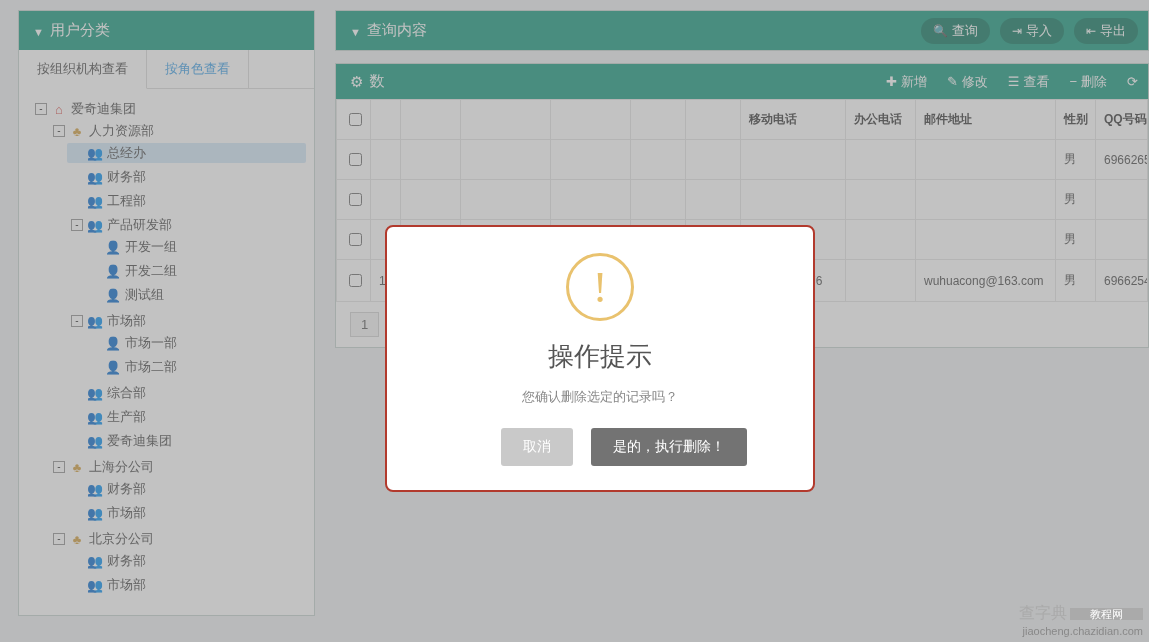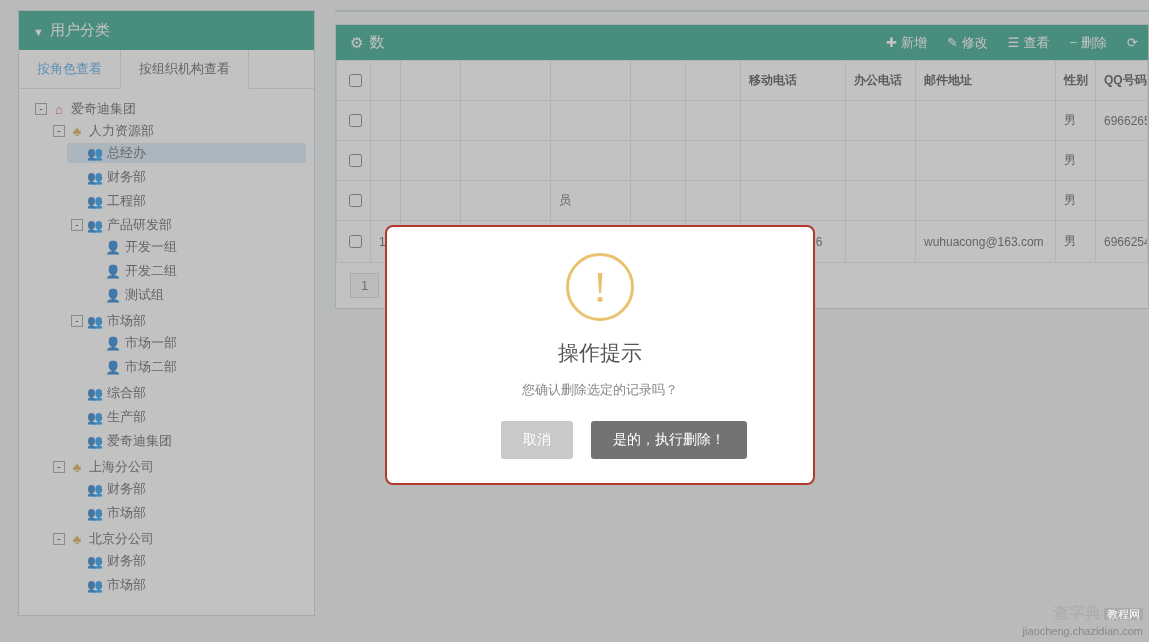--- a/index.html
+++ b/index.html
@@ -143,53 +143,53 @@
     position: absolute; left: 385px; top: 225px; width: 430px;
     background: #fff; border: 2px solid #b23a2d; border-radius: 8px;
     padding: 26px 20px 24px 20px; text-align: center;
   }
   .modal .warn-circle {
     width: 68px; height: 68px; border: 3px solid #e9c26e; border-radius: 50%;
     margin: 0 auto 18px auto; display: flex; align-items: center; justify-content: center;
     color: #e9c26e; font-size: 44px; font-family: serif;
   }
   .modal h2 {
-    margin: 0 0 14px 0; font-weight: normal; font-size: 21px; color: #555;
+    margin: 0 0 14px 0; font-weight: normal; font-size: 26px; color: #555;
     font-family: Liberation Mono, monospace;
   }
   .modal p { margin: 0 0 22px 0; color: #888; font-size: 13px; }
   .modal .btns { display: flex; gap: 18px; justify-content: center; }
   .modal button {
     border: none; padding: 10px 22px; font-size: 14px; cursor: pointer;
     color: #fff; border-radius: 3px;
   }
   .modal .btn-cancel { background: #c9c9c9; color: #fff; margin-left: 48px; }
   .modal .btn-confirm { background: #737373; }
 
   .watermark {
     position: absolute; right: 6px; bottom: 4px; font-size: 11px; color: #888;
     text-align: right; line-height: 1.3;
   }
   .watermark .wm1 { font-size: 16px; color: #aaa; }
-  .watermark .tag { background: #aaa; color: #fff; padding: 0 3px; }
+  .watermark .tag { background: #aaa; color: #fff; padding: 0 20px; }
 </style>
 </head>
 <body>
 
 <div class="page">
 
   <div class="left-col">
     <div class="panel">
       <div class="panel-header">
         <span class="funnel-icon"></span>
         <span>用户分类</span>
       </div>
       <div class="tab-bar">
+        <div class="tab active">按组织机构查看</div>
         <div class="tab">按角色查看</div>
-        <div class="tab active">按组织机构查看</div>
       </div>
       <div class="tree">
         <ul>
           <li>
             <span class="node">
               <span class="toggle">-</span>
               <span class="ico ico-home">⌂</span>
               <span class="tree-label">爱奇迪集团</span>
             </span>
             <ul>
@@ -346,20 +346,38 @@
             </ul>
           </li>
         </ul>
       </div>
     </div>
   </div>
 
   <div class="right-col">
 
     <div class="panel">
+      <div class="panel-header">
+        <span class="funnel-icon"></span>
+        <span>查询内容</span>
+        <div class="toolbar-right">
+          <div class="pill">
+              <span class="pi">🔍</span>
+              <span>查询</span>
+            </div>
+          <div class="pill">
+              <span class="pi">⇥</span>
+              <span>导入</span>
+            </div>
+          <div class="pill">
+              <span class="pi">⇤</span>
+              <span>导出</span>
+            </div>
+        </div>
+      </div>
     </div>
 
     <div class="panel">
       <div class="panel-header data-list">
         <span class="gear-icon"></span>
         <span>数</span>
         <div class="data-actions">
           <span class="act">
               <span>✚</span>
               <span>新增</span>

